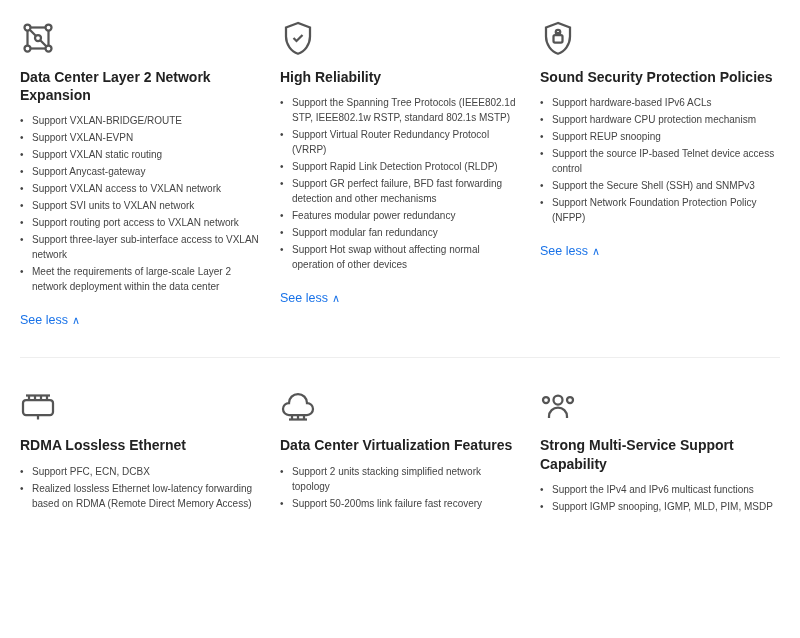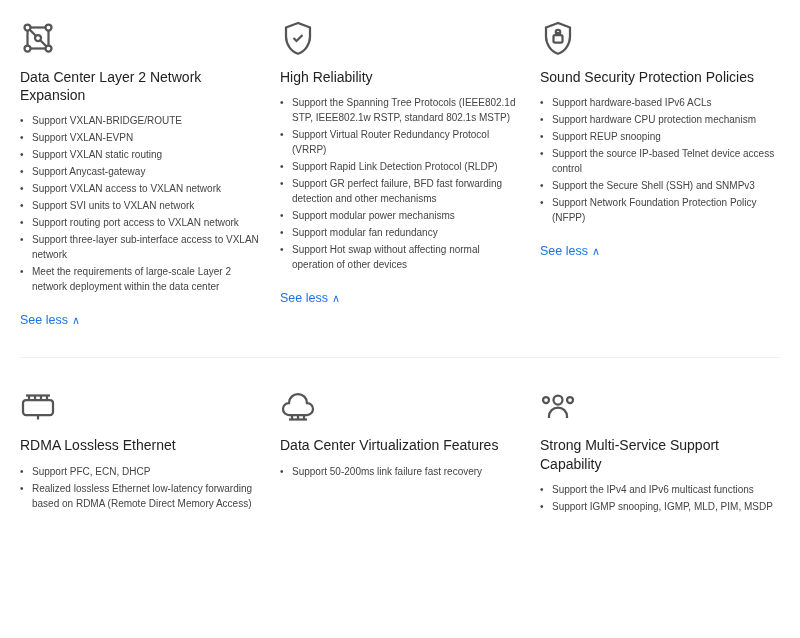--- a/index.html
+++ b/index.html
@@ -25,21 +25,21 @@
       height: 36px;
       margin-bottom: 4px;
       color: #555;
     }
     .card-icon svg {
       width: 100%;
       height: 100%;
     }
     .card-title {
       font-size: 14px;
-      font-weight: normal;
+      font-weight: bold;
       color: #222;
       line-height: 1.3;
     }
     .card-list {
       list-style: none;
       padding: 0;
     }
     .card-list li {
       padding: 1px 0 1px 12px;
       position: relative;
@@ -108,21 +108,21 @@
       <div class="card-icon"><svg viewBox="0 0 24 24" fill="none" stroke="currentColor" stroke-width="1.5">
         <path d="M12 2L4 5v6c0 5.25 3.5 10.15 8 11.5C16.5 21.15 20 16.25 20 11V5L12 2z"></path>
         <polyline points="9,12 11,14 15,10"></polyline>
       </svg></div>
       <div class="card-title">High Reliability</div>
       <ul class="card-list">
         <li>Support the Spanning Tree Protocols (IEEE802.1d STP, IEEE802.1w RSTP, standard 802.1s MSTP)</li>
         <li>Support Virtual Router Redundancy Protocol (VRRP)</li>
         <li>Support Rapid Link Detection Protocol (RLDP)</li>
         <li>Support GR perfect failure, BFD fast forwarding detection and other mechanisms</li>
-        <li>Support modular power mechanisms</li>
+        <li>Features modular power redundancy</li>
         <li>Support modular fan redundancy</li>
         <li>Support Hot swap without affecting normal operation of other devices</li>
       </ul>
       <span class="see-less">See less </span>
     </div>
     <div class="card">
       <div class="card-icon"><svg viewBox="0 0 24 24" fill="none" stroke="currentColor" stroke-width="1.5">
         <path d="M12 2L4 5v6c0 5.25 3.5 10.15 8 11.5C16.5 21.15 20 16.25 20 11V5L12 2z"></path>
         <rect x="9" y="10" width="6" height="5" rx="1"></rect>
         <line x1="12" y1="10" x2="12" y2="8"></line>
@@ -145,36 +145,37 @@
         <rect x="2" y="8" width="20" height="10" rx="2"></rect>
         <line x1="6" y1="8" x2="6" y2="5"></line>
           <line x1="10" y1="8" x2="10" y2="5"></line>
         <line x1="14" y1="8" x2="14" y2="5"></line>
           <line x1="18" y1="8" x2="18" y2="5"></line>
         <line x1="4" y1="5" x2="20" y2="5"></line>
         <line x1="12" y1="18" x2="12" y2="21"></line>
       </svg></div>
       <div class="card-title">RDMA Lossless Ethernet</div>
       <ul class="card-list">
-        <li>Support PFC, ECN, DHCP</li>
+        <li>Support PFC, ECN, DCBX</li>
         <li>Realized lossless Ethernet low-latency forwarding based on RDMA (Remote Direct Memory Access)</li>
       </ul>
     </div>
     <div class="card">
       <div class="card-icon"><svg viewBox="0 0 24 24" fill="none" stroke="currentColor" stroke-width="1.5">
         <path d="M18 10a6 6 0 00-12 0 4 4 0 000 8h12a4 4 0 000-8z"></path>
         <line x1="8" y1="18" x2="8" y2="21"></line>
           <line x1="12" y1="18" x2="12" y2="21"></line>
           <line x1="16" y1="18" x2="16" y2="21"></line>
         <line x1="6" y1="21" x2="10" y2="21"></line>
           <line x1="10" y1="21" x2="14" y2="21"></line>
           <line x1="14" y1="21" x2="18" y2="21"></line>
       </svg></div>
       <div class="card-title">Data Center Virtualization Features</div>
       <ul class="card-list">
+        <li>Support 2 units stacking simplified network topology</li>
         <li>Support 50-200ms link failure fast recovery</li>
       </ul>
     </div>
     <div class="card">
       <div class="card-icon"><svg viewBox="0 0 24 24" fill="none" stroke="currentColor" stroke-width="1.5">
         <circle cx="12" cy="8" r="3"></circle>
         <path d="M6 20v-1a6 6 0 0112 0v1"></path>
         <circle cx="4" cy="8" r="2"></circle>
           <circle cx="20" cy="8" r="2"></circle>
       </svg></div>

